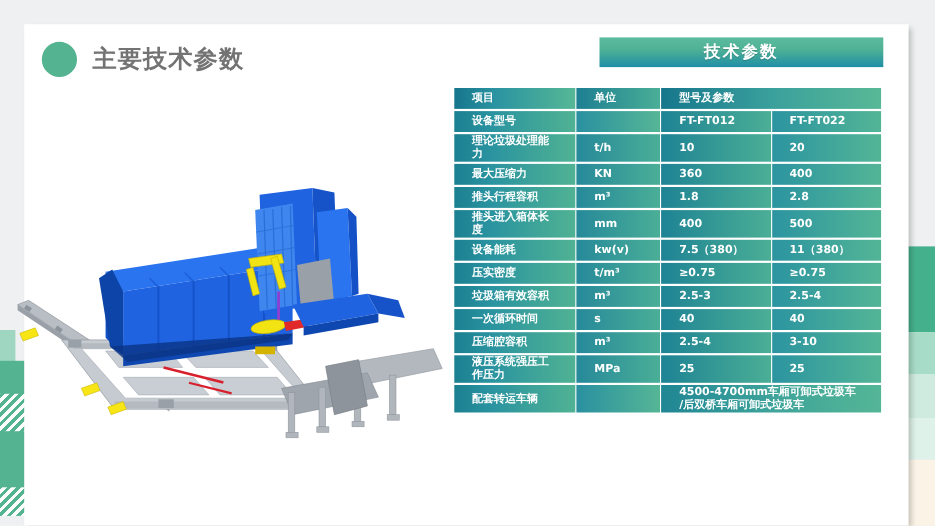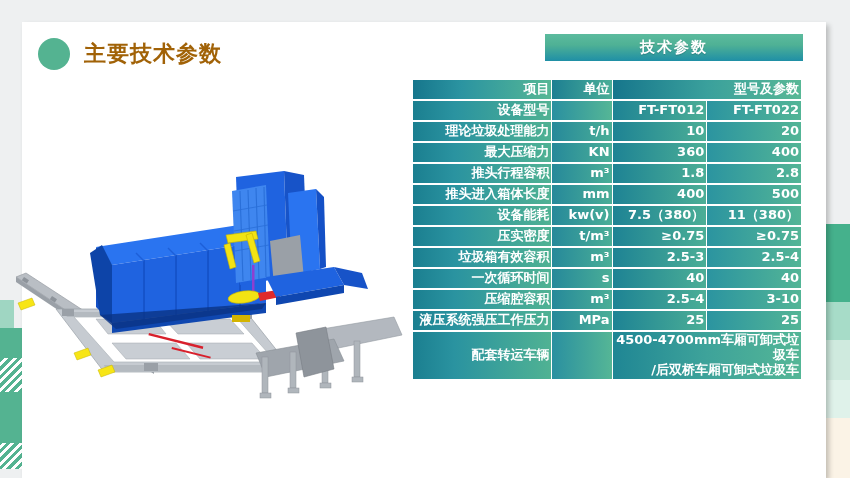--- a/index.html
+++ b/index.html
@@ -41,21 +41,21 @@
   }
 
   
   .heading{
     position:absolute;left:16px;top:16px;display:flex;align-items:center;gap:14px;
   }
   .heading-dot{
     width:32px;height:32px;border-radius:50%;background:#54b391;flex:none;
   }
   .heading-text{
-    color:#a16207;font-size:22px;font-weight:bold;letter-spacing:1px;
+    color:#737373;font-size:22px;font-weight:bold;letter-spacing:1px;
     font-family:"DejaVu Sans","Liberation Sans",sans-serif;
     text-align:right;
   }
 
   
   .banner{
     position:absolute;left:523px;top:12px;width:258px;height:27px;
     background:linear-gradient(to bottom,#5cbb9e 0%,#4fb195 40%,#1f8fa6 100%);
     display:flex;align-items:center;justify-content:center;
   }
@@ -66,26 +66,26 @@
   }
 
   
   .tbl{
     position:absolute;left:390px;top:56px;width:390px;
     border-collapse:separate;border-spacing:1px 2px;
   }
   .tbl td{
     height:17px;
     color:#ffffff;
-    font-size:13px;
+    font-size:10px;
     font-weight:bold;
-    text-align:right;
+    text-align:left;
     vertical-align:middle;
     font-family:"DejaVu Sans","Liberation Sans",sans-serif;
-    padding:1px 2px;
+    padding:1px 16px;
     line-height:1.15;
   }
   
   .c-item{
     width:142px;
     background:linear-gradient(to right,#1b7f90 0%,#2a93a0 30%,#50b293 100%);
   }
   
   .c-unit{
     width:56px;

